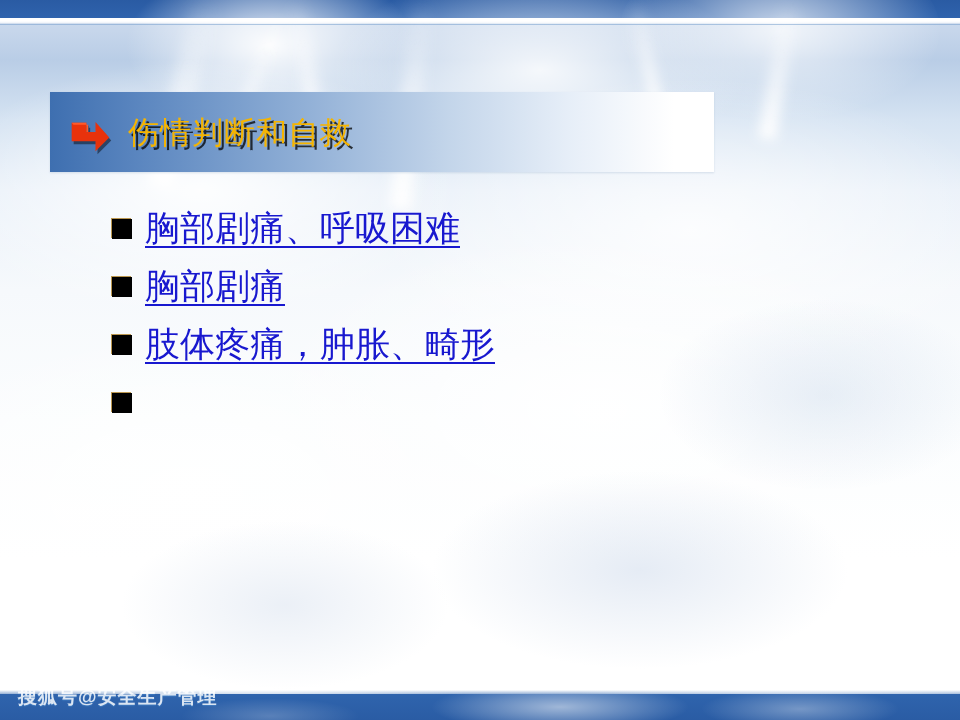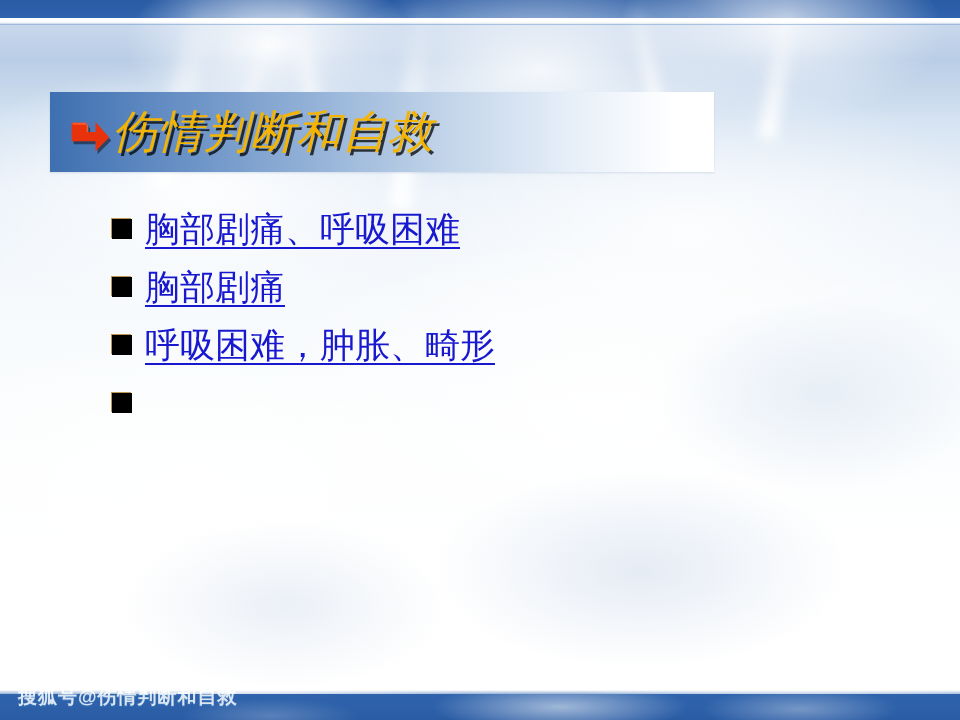--- a/index.html
+++ b/index.html
@@ -141,30 +141,29 @@
   }
   #title-arrow {
     margin-left: 18px;
     width: 44px;
     height: 44px;
     flex: 0 0 auto;
     display: block;
     filter: drop-shadow(2px 3px 0 rgba(0,0,0,.45));
   }
   #title-text {
-    margin-left: 0;
+    margin-left: 16px;
     font-family: "Liberation Serif", "DejaVu Serif", serif;
-    font-size: 45px;
+    font-size: 31px;
     line-height: 1;
     font-weight: 400;
     color: #f5b400;
     letter-spacing: 1px;
     text-shadow: 3px 3px 0 rgba(0,0,0,.75);
     white-space: nowrap;
-    font-style: italic;
   }
 
   
   #bullet-list {
     position: absolute;
     left: 112px;
     top: 200px;
     width: 790px;
     list-style: none;
     margin: 0;
@@ -177,21 +176,21 @@
   }
   .bullet-marker {
     width: 20px;
     height: 20px;
     background: #000000;
     flex: 0 0 auto;
     margin-right: 13px;
     box-shadow: -1px -1px 0 rgba(180,140,60,.9);
   }
   .bullet-text {
-    font-family: Liberation Sans, sans-serif;
+    font-family: Liberation Serif, serif;
     font-size: 35px;
     line-height: 1.05;
     color: #1818cf;
     text-decoration: underline;
     text-decoration-thickness: 2px;
     text-underline-offset: 6px;
     white-space: nowrap;
   }
 
   
@@ -254,22 +253,22 @@
     <li>
       <span class="bullet-marker"></span>
       <span class="bullet-text">胸部剧痛、呼吸困难</span>
     </li>
     <li>
       <span class="bullet-marker"></span>
       <span class="bullet-text">胸部剧痛</span>
     </li>
     <li>
       <span class="bullet-marker"></span>
-      <span class="bullet-text">呼吸困难，肿胀、畸形</span>
+      <span class="bullet-text">肢体疼痛，肿胀、畸形</span>
     </li>
     <li>
       <span class="bullet-marker"></span>
     </li>
   </ul>
 
-  <div id="watermark">搜狐号@伤情判断和自救</div>
+  <div id="watermark">搜狐号@安全生产管理</div>
 
 </div>
 
 </body></html>

